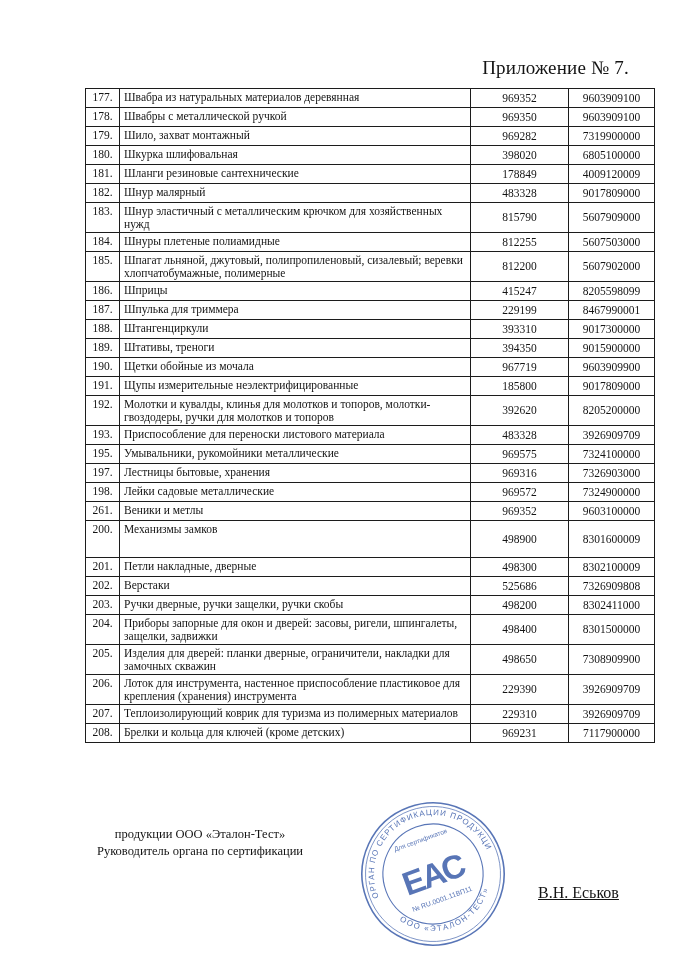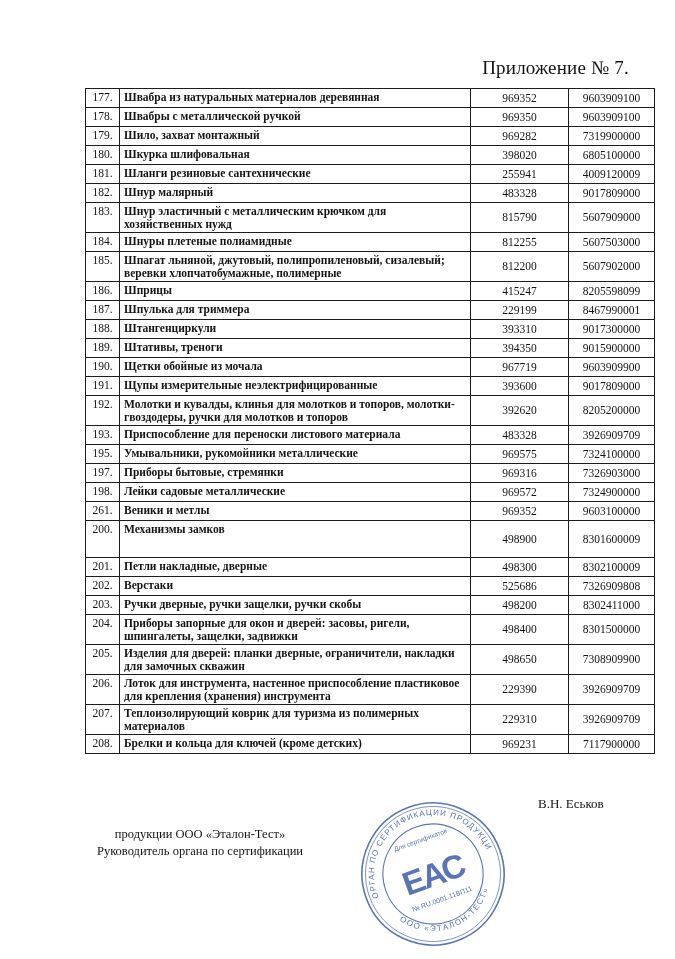--- a/index.html
+++ b/index.html
@@ -19,30 +19,30 @@
     position:absolute; top:88px; left:85px; width:546px;
     border-collapse:collapse; table-layout:fixed;
   }
   .tbl td {
     border:1px solid #1c1c1c;
     font-size:11.5px; line-height:12.5px;
     padding:2px 4px; height:19px;
     overflow:hidden;
   }
   .c-num  { width:34px;  text-align:center; padding-left:5px; vertical-align:top; font-size:12px; }
-  .c-desc { width:351px; vertical-align:top;font-weight:bold; }
+  .c-desc { width:351px; vertical-align:top; }
   .c-code { width:98px;  text-align:center; vertical-align:middle; }
   .c-tnved{ width:86px;  text-align:center; vertical-align:middle; }
   .tbl tr:nth-child(22) td { height:37px; }
   .sig {
     position:absolute; top:826px; left:84px; width:232px;
     text-align:center; font-size:12.5px; line-height:17px;
   }
   .name {
-    position:absolute; top:796px; left:538px; font-size:13px;
+    position:absolute; top:884px; left:538px; font-size:16px;text-decoration:underline;
   }
   .stamp {
     position:absolute; top:791px; left:350px;
     width:166px; height:166px; opacity:0.88;
     pointer-events:none;
   }
   .stamp circle { stroke:var(--stamp-color,#4263ad); fill:none; }
   .stamp text { fill:var(--stamp-color,#4263ad); font-family:"Liberation Sans", sans-serif; }
 </style>
 </head>
@@ -72,21 +72,21 @@
       </tr>
       <tr>
         <td class="c-num">180.</td>
         <td class="c-desc">Шкурка шлифовальная</td>
         <td class="c-code">398020</td>
         <td class="c-tnved">6805100000</td>
       </tr>
       <tr>
         <td class="c-num">181.</td>
         <td class="c-desc">Шланги резиновые сантехнические</td>
-        <td class="c-code">255941</td>
+        <td class="c-code">178849</td>
         <td class="c-tnved">4009120009</td>
       </tr>
       <tr>
         <td class="c-num">182.</td>
         <td class="c-desc">Шнур малярный</td>
         <td class="c-code">483328</td>
         <td class="c-tnved">9017809000</td>
       </tr>
       <tr>
         <td class="c-num">183.</td>
@@ -132,21 +132,21 @@
       </tr>
       <tr>
         <td class="c-num">190.</td>
         <td class="c-desc">Щетки обойные из мочала</td>
         <td class="c-code">967719</td>
         <td class="c-tnved">9603909900</td>
       </tr>
       <tr>
         <td class="c-num">191.</td>
         <td class="c-desc">Щупы измерительные неэлектрифицированные</td>
-        <td class="c-code">393600</td>
+        <td class="c-code">185800</td>
         <td class="c-tnved">9017809000</td>
       </tr>
       <tr>
         <td class="c-num">192.</td>
         <td class="c-desc">Молотки и кувалды, клинья для молотков и топоров, молотки-гвоздодеры, ручки для молотков и топоров</td>
         <td class="c-code">392620</td>
         <td class="c-tnved">8205200000</td>
       </tr>
       <tr>
         <td class="c-num">193.</td>
@@ -155,21 +155,21 @@
         <td class="c-tnved">3926909709</td>
       </tr>
       <tr>
         <td class="c-num">195.</td>
         <td class="c-desc">Умывальники, рукомойники металлические</td>
         <td class="c-code">969575</td>
         <td class="c-tnved">7324100000</td>
       </tr>
       <tr>
         <td class="c-num">197.</td>
-        <td class="c-desc">Приборы бытовые, стремянки</td>
+        <td class="c-desc">Лестницы бытовые, хранения</td>
         <td class="c-code">969316</td>
         <td class="c-tnved">7326903000</td>
       </tr>
       <tr>
         <td class="c-num">198.</td>
         <td class="c-desc">Лейки садовые металлические</td>
         <td class="c-code">969572</td>
         <td class="c-tnved">7324900000</td>
       </tr>
       <tr>

